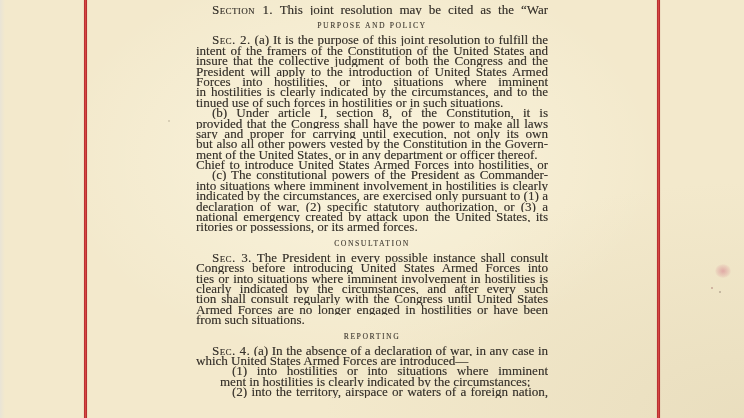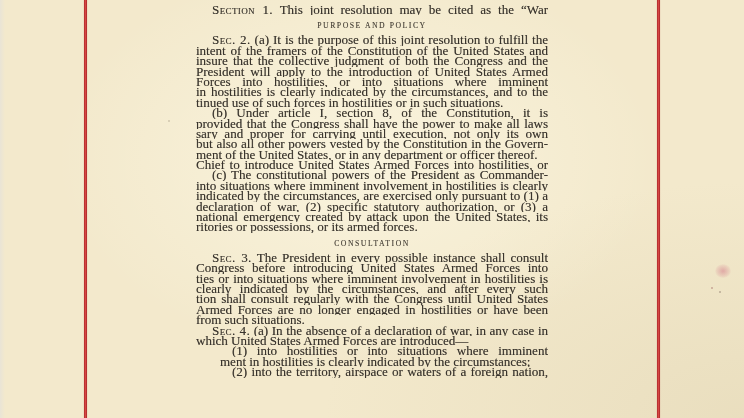--- a/index.html
+++ b/index.html
@@ -123,20 +123,21 @@
       <div class="heading">CONSULTATION</div>
       <div class="para">
         <div class="line just first"><span class="sc">Sec. 3.</span> The President in every possible instance shall consult with</div>
         <div class="line just">Congress before introducing United States Armed Forces into hostili-</div>
         <div class="line just">ties or into situations where imminent involvement in hostilities is</div>
         <div class="line just">clearly indicated by the circumstances, and after every such introduc-</div>
         <div class="line just">tion shall consult regularly with the Congress until United States</div>
         <div class="line just">Armed Forces are no longer engaged in hostilities or have been removed</div>
         <div class="line">from such situations.</div>
       </div>
+      <div class="heading">REPORTING</div>
       <div class="para">
         <div class="line just first"><span class="sc">Sec. 4.</span> (a) In the absence of a declaration of war, in any case in</div>
         <div class="line">which United States Armed Forces are introduced—</div>
       </div>
       <div class="para subitem">
         <div class="line just first">(1) into hostilities or into situations where imminent involve-</div>
         <div class="line">ment in hostilities is clearly indicated by the circumstances;</div>
       </div>
       <div class="para subitem">
         <div class="line just first">(2) into the territory, airspace or waters of a foreign nation,</div>

